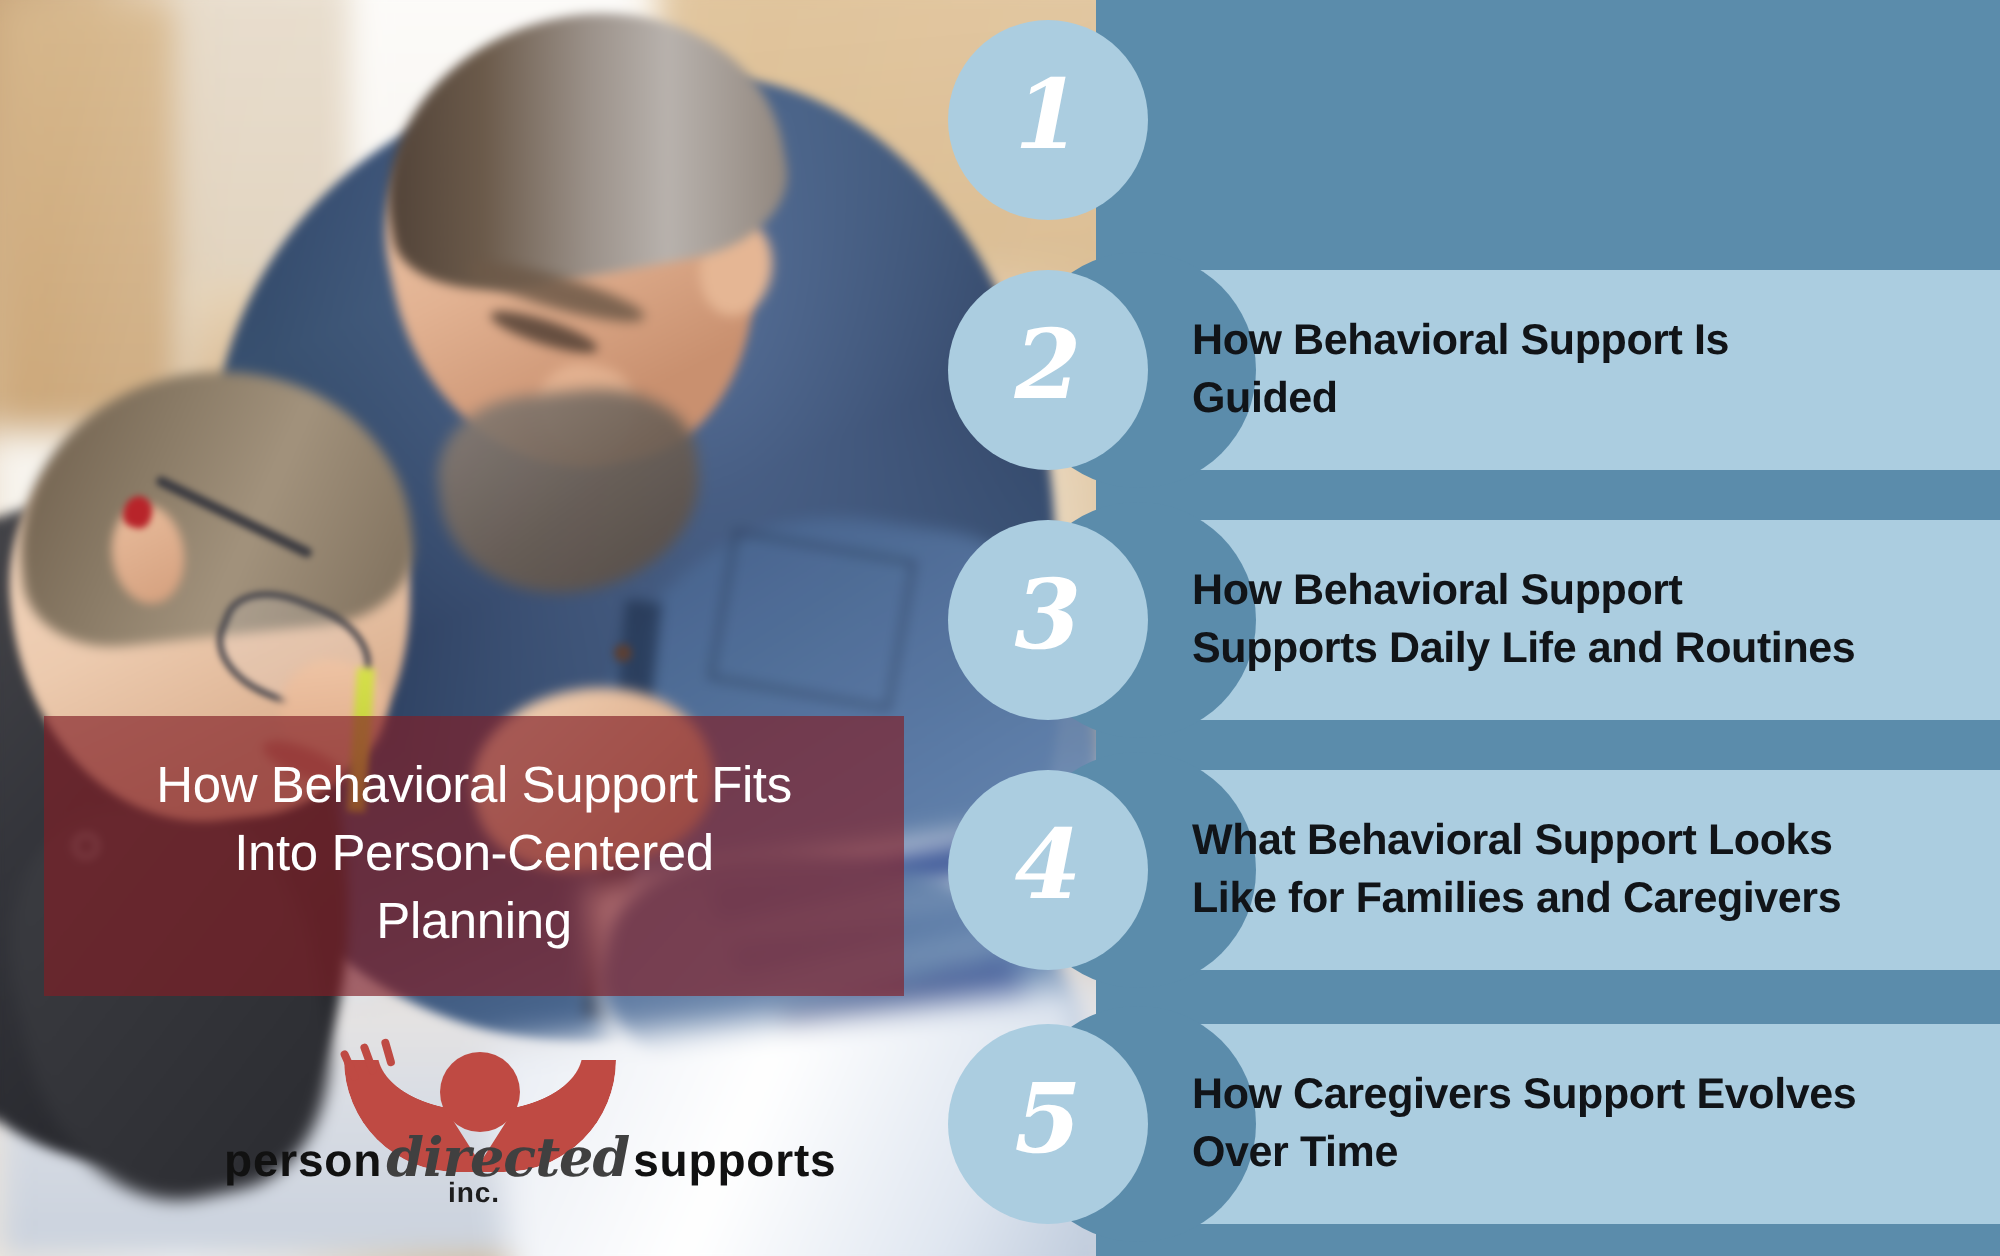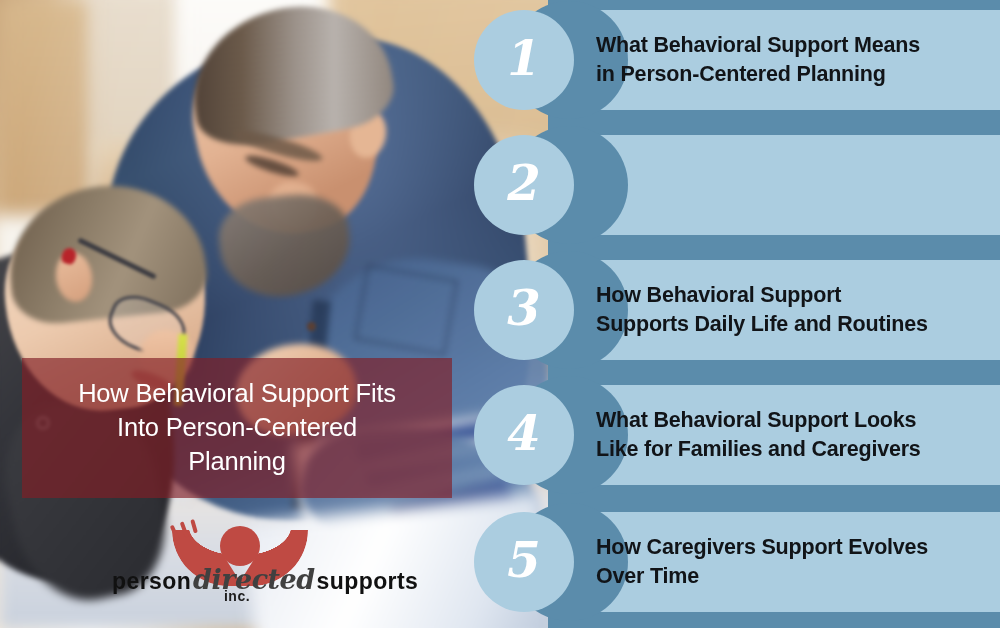--- a/index.html
+++ b/index.html
@@ -470,32 +470,27 @@
       <div class="logo-tick2"></div>
       <div class="logo-tick3"></div>
     </div>
     <div class="logo-word"><span>person</span><span class="script">directed</span><span>supports</span></div>
     <div class="logo-inc">inc.</div>
   </div>
 
   <div class="panel">
     <div class="rows">
 
-      <div class="row" style="top:10px;">
-        <div class="row-bar">
-          <div class="row-ring"></div>
-        </div>
-        <div class="row-text">What Behavioral Support Means
-in Person-Centered Planning</div>
-      </div>
 
       <div class="row" style="top:135px;">
         <div class="row-bar">
           <div class="row-ring"></div>
         </div>
+        <div class="row-text">How Behavioral Support Is
+Guided</div>
       </div>
 
       <div class="row" style="top:385px;">
         <div class="row-bar">
           <div class="row-ring"></div>
         </div>
         <div class="row-text">What Behavioral Support Looks
 Like for Families and Caregivers</div>
       </div>
 

